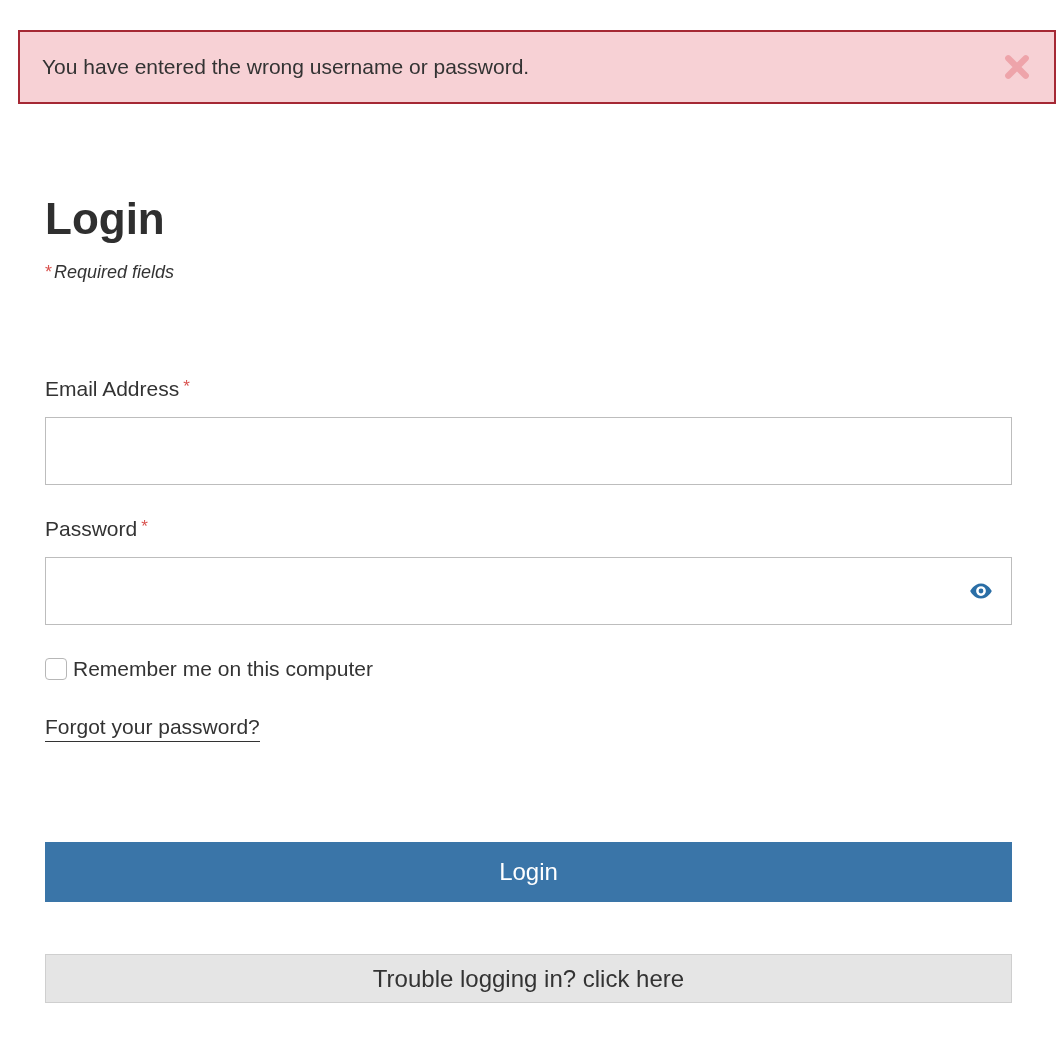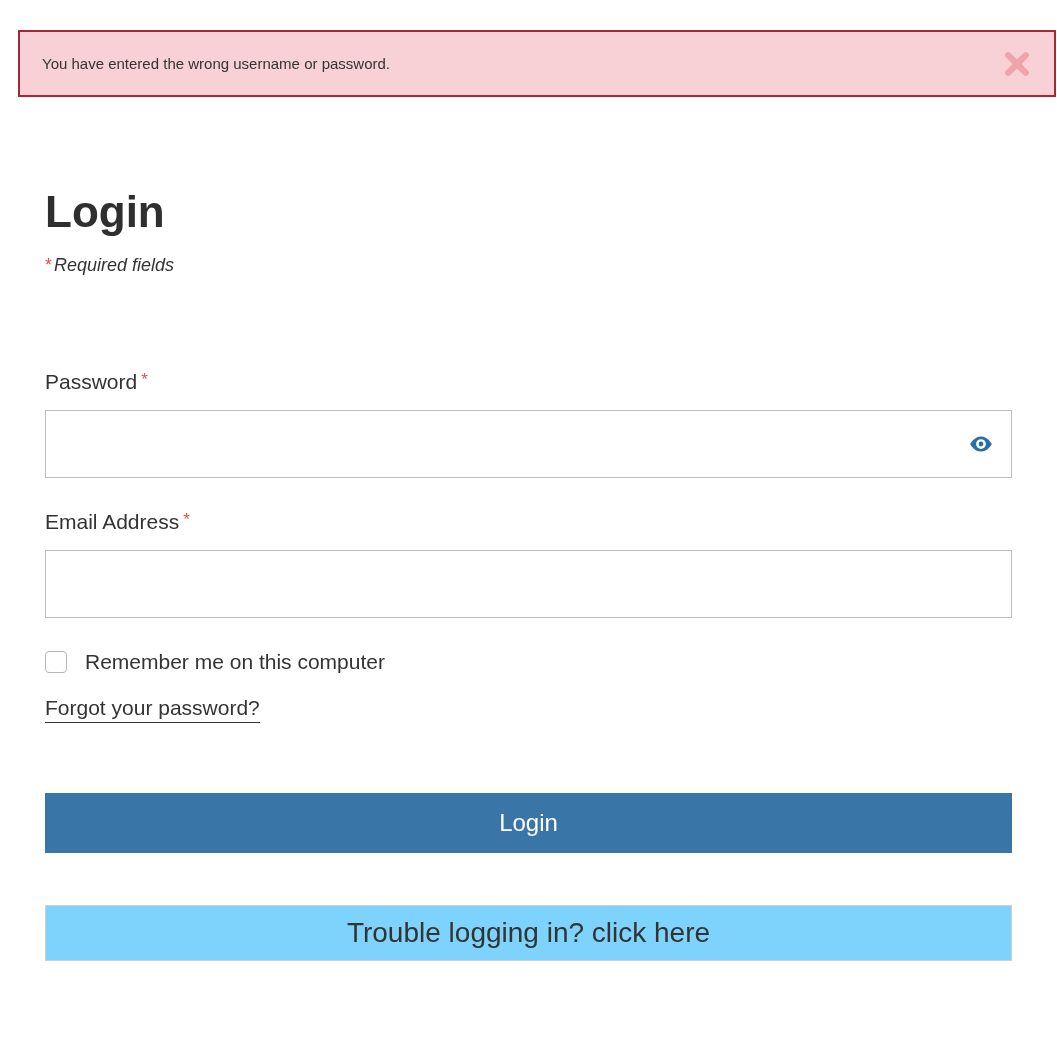--- a/index.html
+++ b/index.html
@@ -14,21 +14,21 @@
     height: 1044px;
     color: #333333;
   }
   .alert {
     position: relative;
     margin: 30px 1px 0 18px;
     padding: 23px 60px 23px 22px;
     background: #f7d1d5;
     border: 2px solid #a52834;
     color: #333333;
-    font-size: 15px;
+    font-size: 21px;
   }
   .alert-close {
     position: absolute;
     right: 22px;
     top: 50%;
     transform: translateY(-50%);
     width: 30px;
     height: 30px;
     cursor: pointer;
     color: #eea4aa;
@@ -99,23 +99,23 @@
     cursor: pointer;
   }
   .eye-toggle svg {
     width: 100%;
     height: 100%;
     display: block;
   }
   .checkbox-row {
     display: flex;
     align-items: center;
-    gap: 18px;
+    gap: 6px;
     margin-top: 28px;
-    margin-bottom: 22px;
+    margin-bottom: 34px;
   }
   .checkbox {
     width: 22px;
     height: 22px;
     border: 1px solid #b7b7b7;
     border-radius: 4px;
     background: #fff;
     cursor: pointer;
     flex-shrink: 0;
   }
@@ -123,88 +123,88 @@
     font-size: 21px;
     color: #333333;
   }
   .forgot-link {
     display: inline-block;
     font-size: 21px;
     color: #333333;
     text-decoration: none;
     border-bottom: 1px solid #333333;
     padding-bottom: 2px;
-    margin-bottom: 70px;
+    margin-bottom: 100px;
     cursor: pointer;
   }
   .login-btn {
     display: block;
     width: 100%;
     height: 60px;
     background: #3a75a8;
     color: #fff;
     border: none;
     font-size: 24px;
     cursor: pointer;
     margin-bottom: 52px;
   }
   .trouble-btn {
     display: block;
     width: 100%;
-    height: 56px;
-    background: #7dd3fc;
+    height: 49px;
+    background: #e5e5e5;
     color: #333333;
     border: 1px solid #cfcfcf;
-    font-size: 28px;
+    font-size: 24px;
     cursor: pointer;
   }
 </style>
 </head>
 <body>
 
 <div class="alert">
   <span>You have entered the wrong username or password.</span>
   <span class="alert-close">
     <svg viewBox="0 0 24 24" fill="currentColor">
       <path d="M18.3 5.71 L12 12.01 L5.7 5.71 C5.31 5.32 4.68 5.32 4.29 5.71 C3.9 6.1 3.9 6.73 4.29 7.12 L10.59 13.42 L4.29 19.72 C3.9 20.11 3.9 20.74 4.29 21.13 C4.68 21.52 5.31 21.52 5.7 21.13 L12 14.83 L18.3 21.13 C18.69 21.52 19.32 21.52 19.71 21.13 C20.1 20.74 20.1 20.11 19.71 19.72 L13.41 13.42 L19.71 7.12 C20.1 6.73 20.1 6.1 19.71 5.71 C19.32 5.32 18.69 5.32 18.3 5.71 Z" transform="translate(0,-2)"></path>
       <path d="M5 5 L19 19 M19 5 L5 19" stroke="currentColor" stroke-width="5" stroke-linecap="round" fill="none"></path>
     </svg>
   </span>
 </div>
 
 <div class="container">
   <h1>Login</h1>
   <div class="required-note">
     <span class="ast">*</span><span>Required fields</span>
+  </div>
+
+  <div class="field">
+    <label>
+      <span>Email Address</span><span class="ast">*</span>
+    </label>
+    <div class="input-wrap">
+      <input type="text" class="text-input" value="" style="">
+    </div>
   </div>
 
   <div class="field">
     <label>
       <span>Password</span><span class="ast">*</span>
     </label>
     <div class="input-wrap">
       <input type="password" class="text-input pw-input" value="" style="">
       <span class="eye-toggle">
         <svg viewBox="0 0 24 24" fill="currentColor">
           <path d="M12 5C5.5 5 2 12 2 12s3.5 7 10 7 10-7 10-7-3.5-7-10-7zm0 11.5A4.5 4.5 0 1 1 16.5 12 4.5 4.5 0 0 1 12 16.5z"></path>
           <circle cx="12" cy="12" r="2.2"></circle>
         </svg>
       </span>
     </div>
   </div>
 
-  <div class="field">
-    <label>
-      <span>Email Address</span><span class="ast">*</span>
-    </label>
-    <div class="input-wrap">
-      <input type="text" class="text-input" value="" style="">
-    </div>
-  </div>
-
   <div class="checkbox-row">
     <div class="checkbox"></div>
     <span class="checkbox-label">Remember me on this computer</span>
   </div>
 
   <a class="forgot-link">Forgot your password?</a>
 
   <button class="login-btn">Login</button>
 
   <button class="trouble-btn">Trouble logging in? click here</button>

